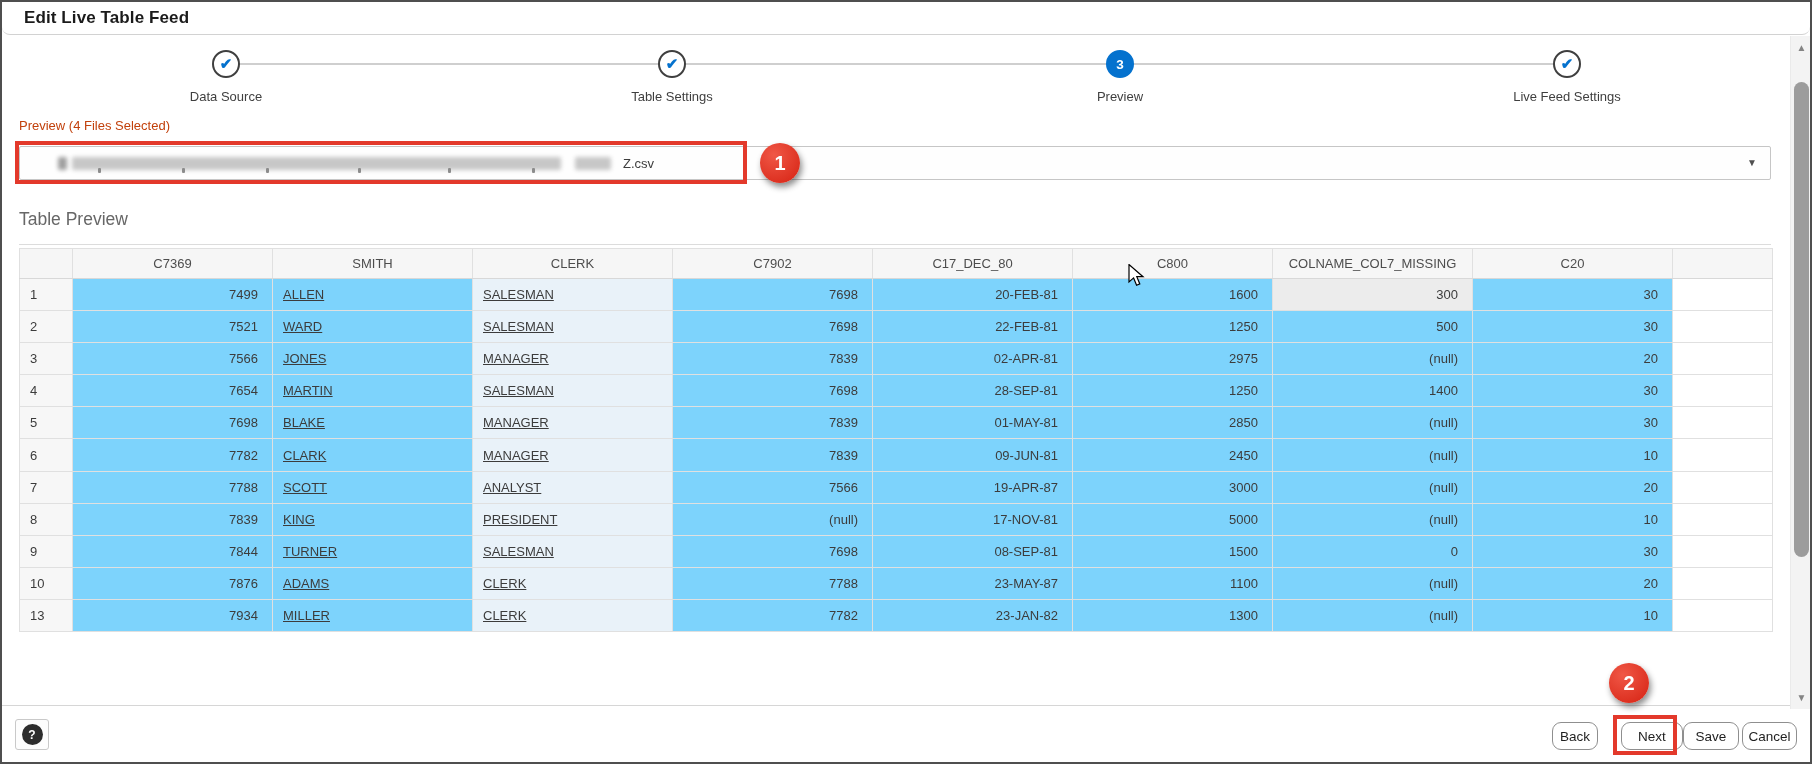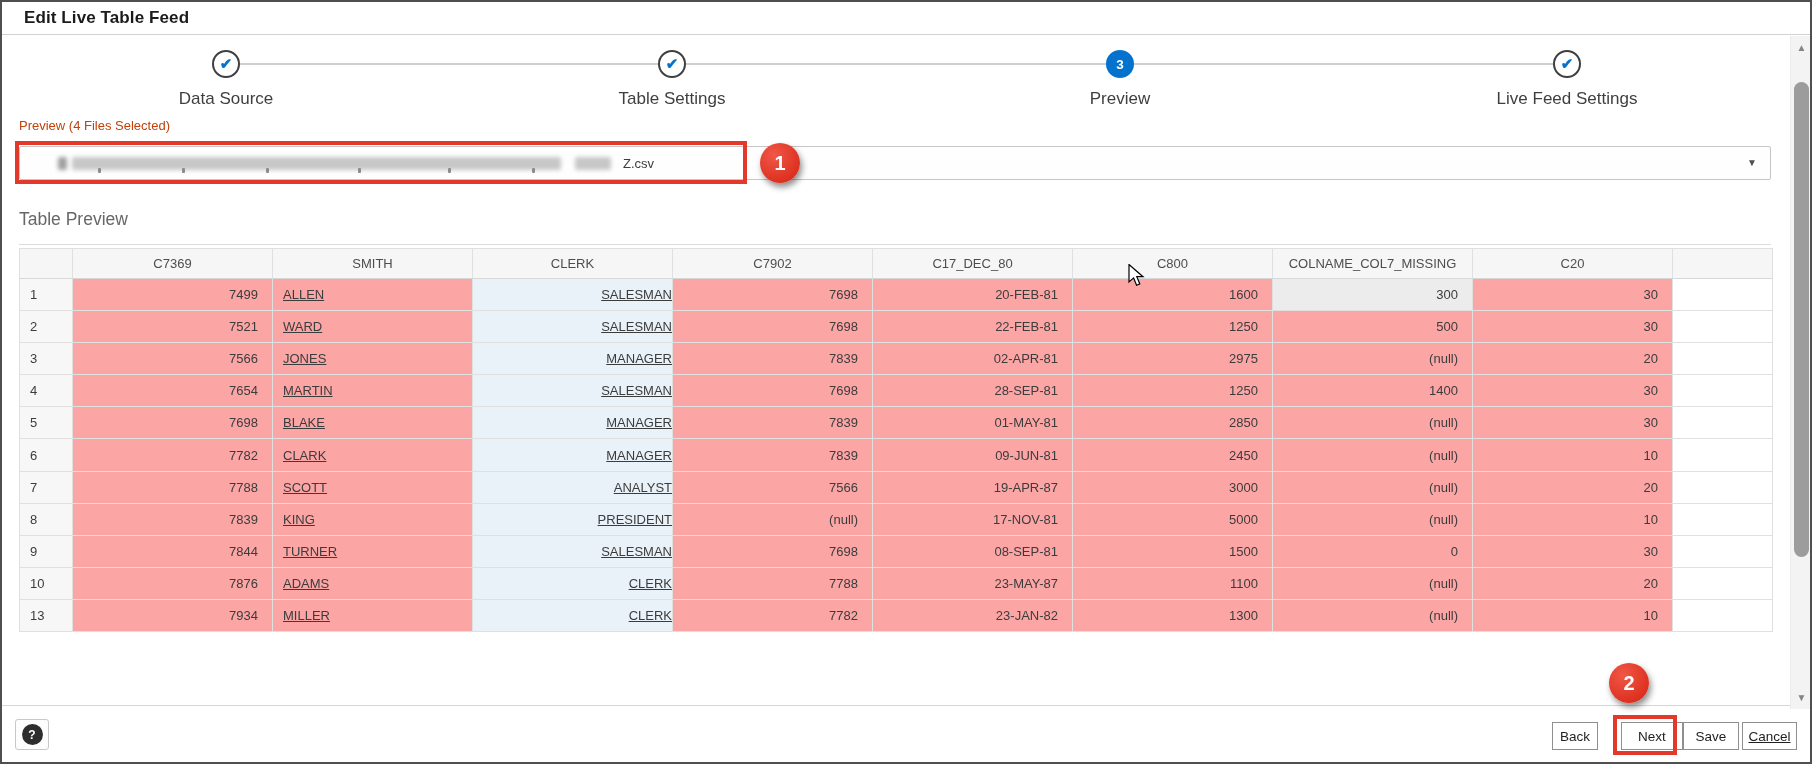--- a/index.html
+++ b/index.html
@@ -9,36 +9,36 @@
   .window {
     position:relative; width:1812px; height:764px; background:#ffffff;
     border:2px solid #4f4f4f; overflow:hidden;
     font-family:"Liberation Sans", sans-serif;
   }
 
   
   .titlebar {
     position:absolute; left:0; top:0; width:100%; height:33px;
     border-bottom:1px solid #d2d2d2; display:flex; align-items:center;
-    padding-left:22px; background:#fff; z-index:5;
+    padding-left:22px; background:#fff; z-index:5;border-radius:8px;
   }
   .titlebar .title { font-size:17px; font-weight:700; color:#1b1b1b; letter-spacing:.1px; }
 
   
   .step-line { position:absolute; left:224px; top:61px; width:1341px; height:2px; background:#cfcfcf; }
   .step { position:absolute; top:48px; width:0; }
   .step-circle {
     position:absolute; left:-14px; top:0; width:28px; height:28px; border-radius:50%;
     background:#fff; border:2px solid #3f3f3f; display:flex; align-items:center; justify-content:center;
     font-size:15px; font-weight:700; color:#0572ce; z-index:3;
   }
   .step.current .step-circle { background:#0572ce; border-color:#0572ce; color:#fff; font-size:13.5px; }
   .step-label {
     position:absolute; top:39px; left:0; transform:translateX(-50%);
-    white-space:nowrap; font-size:17px; color:#3f3f3f;
+    white-space:nowrap; font-size:13px; color:#3f3f3f;
   }
 
   
   .preview-label { position:absolute; left:17px; top:116px; font-size:13px; color:#c2410c; }
   .file-select {
     position:absolute; left:17px; top:144px; width:1752px; height:34px;
     border:1px solid #c6c6c6; border-radius:2px; background:#fefefe; cursor:default;
   }
   .redact { position:absolute; top:10px; height:13px; background:#c7c7c7; filter:blur(2px); border-radius:2px; }
   .redact.a { left:38px; width:9px; background:#9f9f9f; }
@@ -60,56 +60,56 @@
     box-shadow:2px 4px 6px rgba(0,0,0,.45); z-index:30;
   }
   .anno-badge.badge1 { left:758px; top:141px; }
   .anno-badge.badge2 { left:1607px; top:661px; }
 
   
   .table-heading { position:absolute; left:17px; top:207px; font-size:17.5px; font-weight:400; color:#676767; }
   .heading-rule { position:absolute; left:17px; top:242px; width:1752px; height:1px; background:#dcdcdc; }
 
   .grid-wrap { position:absolute; left:17px; top:246px; }
-  table.grid { border-collapse:collapse; table-layout:fixed; width:1753px; background:#fca5a5;padding-left:24px; }
+  table.grid { border-collapse:collapse; table-layout:fixed; width:1753px; background:#7dd3fc;padding-left:24px; }
   table.grid th, table.grid td {
     border:1px solid #e0e0e0; font-weight:400; font-size:13px; color:#3c3c3c;
     overflow:hidden; white-space:nowrap;
   }
   table.grid thead tr { height:30px; }
   table.grid tbody tr { height:32.1px; }
   table.grid thead th { background:#f6f6f6; color:#4d4d4d; text-align:center; border-bottom:1px solid #d8d8d8; }
   td.rownum { background:#f7f7f7; padding-left:10px; text-align:left; color:#444; }
   td.c-num { text-align:right; padding-right:14px; }
   td.c-text { text-align:left; padding-left:10px;text-decoration:underline; }
-  td.col-hl { background:#e9f2f9;text-align:right; }
+  td.col-hl { background:#e9f2f9; }
   td.cell-hover { background:#ececec; }
   td.filler, th.filler { background:#fff; }
   th.filler { background:#f6f6f6; }
 
   
   .footer-rule { position:absolute; left:0; top:703px; width:100%; height:1px; background:#d6d6d6; }
   .help-btn {
     position:absolute; left:13px; top:717px; width:34px; height:31px;
     border:1px solid #c9c9c9; border-radius:3px; background:#fdfdfd;
     display:flex; align-items:center; justify-content:center; cursor:pointer;
   }
   .help-circle {
     width:21px; height:21px; border-radius:50%; background:#2d2d2d; color:#fff;
     font-size:12px; font-weight:700; display:flex; align-items:center; justify-content:center;
   }
   .btn {
-    position:absolute; top:720px; height:28px; border:1px solid #8f8f8f; border-radius:0;
+    position:absolute; top:720px; height:28px; border:1px solid #8f8f8f; border-radius:9px;
     background:#fff; color:#1f1f1f; font-size:13.5px; font-family:"Liberation Sans",sans-serif;
     display:flex; align-items:center; justify-content:center; cursor:pointer; z-index:20;
   }
   .btn.back   { left:1550px; width:46px; }
   .btn.next   { left:1619px; width:62px; }
   .btn.save   { left:1681px; width:56px; }
-  .btn.cancel { left:1740px; width:55px;text-decoration:underline; }
+  .btn.cancel { left:1740px; width:55px; }
 
   
   .scrollbar {
     position:absolute; left:1788px; top:34px; width:22px; height:673px;
     background:#f3f3f3; border-left:1px solid #eaeaea; z-index:6;
   }
   .sb-arrow { position:absolute; left:0; width:100%; text-align:center; font-size:10px; color:#848484; cursor:pointer; }
   .sb-arrow.up { top:6px; }
   .sb-arrow.down { bottom:6px; }
   .sb-thumb {

